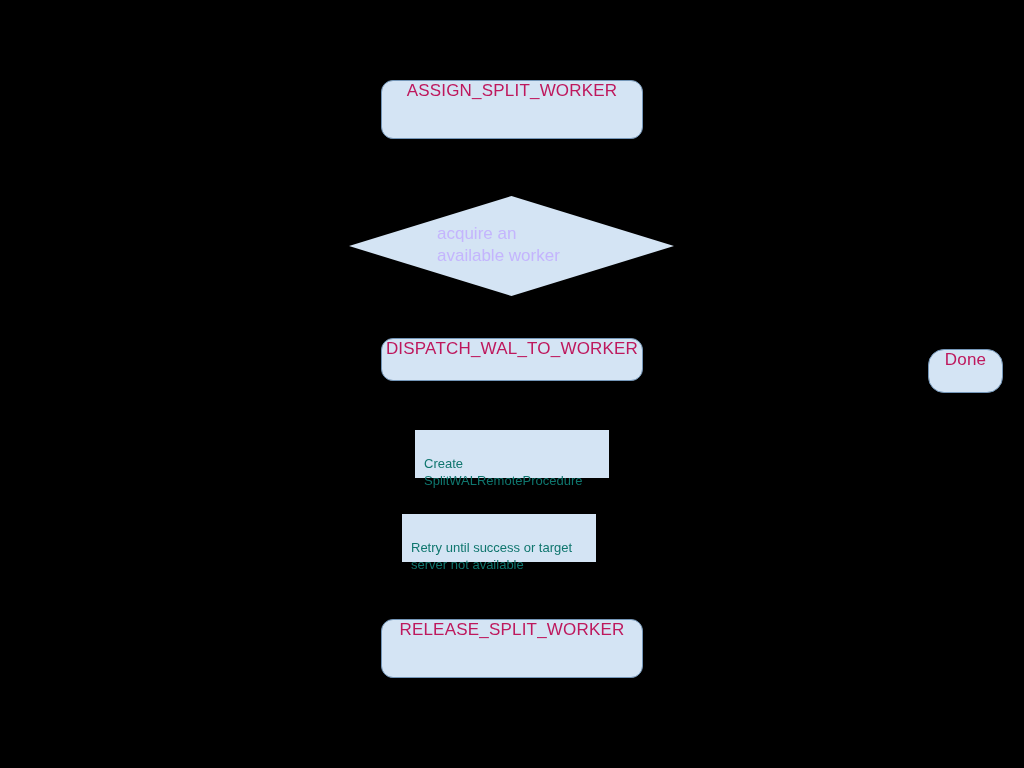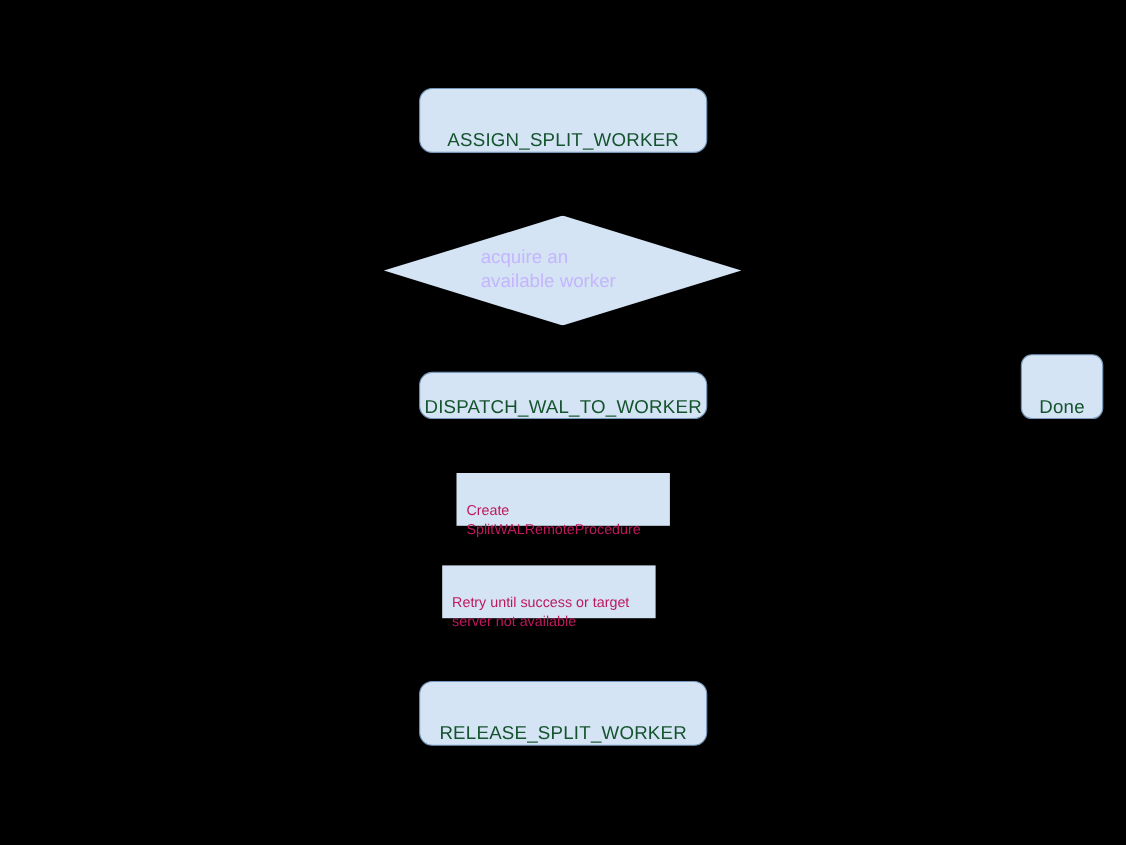--- a/index.html
+++ b/index.html
@@ -17,23 +17,23 @@
   }
 
   
   .node {
     position: absolute;
     box-sizing: border-box;
     background: #d4e4f4;
     border: 1px solid #7496b8;
     border-radius: 12px;
     display: flex;
-    align-items: flex-end;
+    align-items: flex-start;
     justify-content: center;
-    color: #14532d;
+    color: #be185d;
     font-size: 17px;
     letter-spacing: 0.2px;
     white-space: nowrap;
   }
   .node.small {
     font-size: 17px;
     border-radius: 10px;
   }
 
   
@@ -56,21 +56,21 @@
     pointer-events: none;
   }
 
   
   .note {
     position: absolute;
     box-sizing: border-box;
     background: #d4e4f4;
     border: 0;
     border-radius: 0;
-    color: #be185d;
+    color: #0f766e;
     font-size: 13px;
     line-height: 17px;
     text-align: left;
     padding: 8px 0 0 9px;
     white-space: pre-line;
   }
 </style>
 </head>
 <body>
 
@@ -84,21 +84,21 @@
     <div class="diamond-shape"></div>
     <div class="diamond-label" style="left:88px; top:27px;">acquire an</div>
     <div class="diamond-label" style="left:88px; top:49px;">available worker</div>
   </div>
 
   <div class="node" style="left:381px; top:338px; width:262px; height:43px;">
     <span>DISPATCH_WAL_TO_WORKER</span>
   </div>
 
 
-  <div class="node small" style="left:928px; top:322px; width:75px; height:59px;">
+  <div class="node small" style="left:928px; top:349px; width:75px; height:44px;border-radius:16px;">
     <span>Done</span>
   </div>
 
   <div class="note" style="left:415px; top:430px; width:194px; height:48px;">
     <span>Create
 SplitWALRemoteProcedure</span>
   </div>
 
   <div class="note" style="left:402px; top:514px; width:194px; height:48px;">
     <span>Retry until success or target

